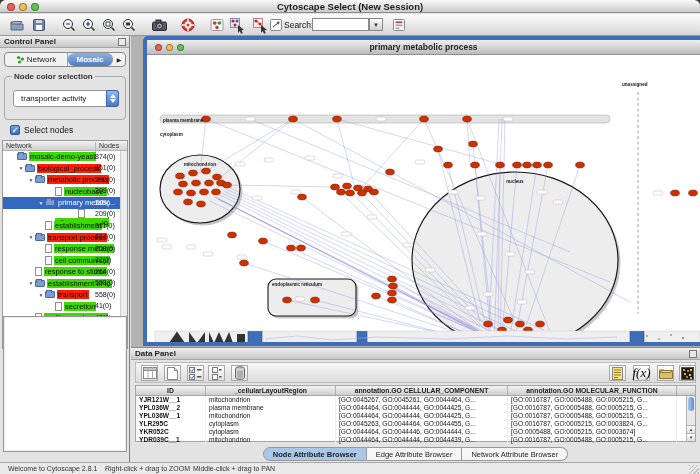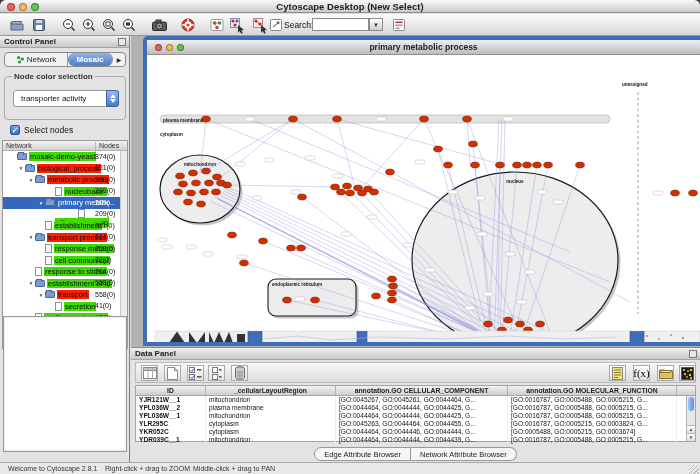--- a/index.html
+++ b/index.html
@@ -84,21 +84,21 @@
 </style>
 </head>
 <body>
 
 <div id="win">
 
   <div class="titlebar">
     <span class="light" style="left:7px;background:#ee6055;"></span>
     <span class="light" style="left:19px;background:#f5bd4f;"></span>
     <span class="light" style="left:31px;background:#61c554;"></span>
-    <span class="wtitle">Cytoscape Desktop (New Select)</span>
+    <span class="wtitle">Cytoscape Select (New Session)</span>
   </div>
 
   <div class="toolbar">
     <span class="tbi" style="left:8px">
         <svg width="16" height="16">
           <path d="M2 5 h4 l1.5 2 H14 v6 H2 Z" fill="#8ba1bd" stroke="#54687f"></path>
           <path d="M2 7 l2-2.5 h9 l-2 2.5 Z" fill="#a9bcd4" stroke="#54687f"></path>
         </svg>
       </span>
     <span class="tbi" style="left:30px">
@@ -581,21 +581,21 @@
         </span>
       <span class="dpi" style="left:473px">
           <svg width="11" height="13">
             <rect x="0.5" y="0.5" width="10" height="12" fill="#f4e27a" stroke="#888"></rect>
             <line x1="2" y1="3" x2="9" y2="3" stroke="#8a7a2a"></line>
             <line x1="2" y1="5.5" x2="9" y2="5.5" stroke="#8a7a2a"></line>
             <line x1="2" y1="8" x2="9" y2="8" stroke="#8a7a2a"></line>
             <line x1="2" y1="10.5" x2="6" y2="10.5" stroke="#8a7a2a"></line>
           </svg>
         </span>
-      <span class="dpi" style="left:497px;font-size:11px;font-family:'Liberation Serif',serif;">f(x)</span>
+      <span class="dpi" style="left:497px;font-size:13px;font-style:italic;font-family:'Liberation Serif',serif;">f(x)</span>
       <span class="dpi" style="left:521px">
           <svg width="14" height="11">
             <path d="M0.5 2 h4.5 l1.5 1.5 h7 v7 h-13 Z" fill="#d9c06a" stroke="#8a7430"></path>
             <path d="M0.5 4.5 l2.5-2 h10.5 l-2.5 2 Z" fill="#eedb9a" stroke="#8a7430"></path>
           </svg>
         </span>
       <span class="dpi" style="left:543px">
           <svg width="13" height="13">
             <rect x="0.5" y="0.5" width="12" height="12" fill="#1c1c1c" stroke="#555"></rect>
             <rect x="2" y="2" width="2" height="2" fill="#e2a52a"></rect>
@@ -653,20 +653,21 @@
             <span class="dtd" style="width: 169px;">[GO:0016787, GO:0005488, GO:0005215, G...</span>
           </div>
         </div>
       <div class="vscr">
         <span class="vthumb"></span>
         <span class="varr" style="bottom:8px">▲</span>
         <span class="varr" style="bottom:0">▼</span>
       </div>
     </div>
     <div class="dptabs" id="dptabs">
+        <span class="dptab sel">Node Attribute Browser</span>
         <span class="dptab">Edge Attribute Browser</span>
         <span class="dptab">Network Attribute Browser</span>
       </div>
   </div>
 
   <div class="sbar">
     <span style="left:8px">Welcome to Cytoscape 2.8.1</span>
     <span style="left:105px">Right-click + drag to ZOOM</span>
     <span style="left:193px">Middle-click + drag to PAN</span>
     <span class="grip"></span>

